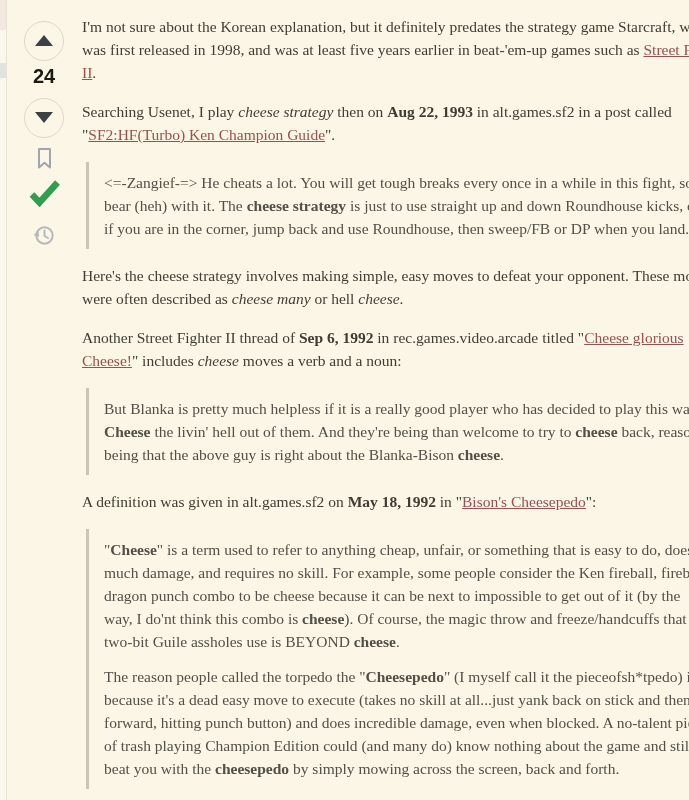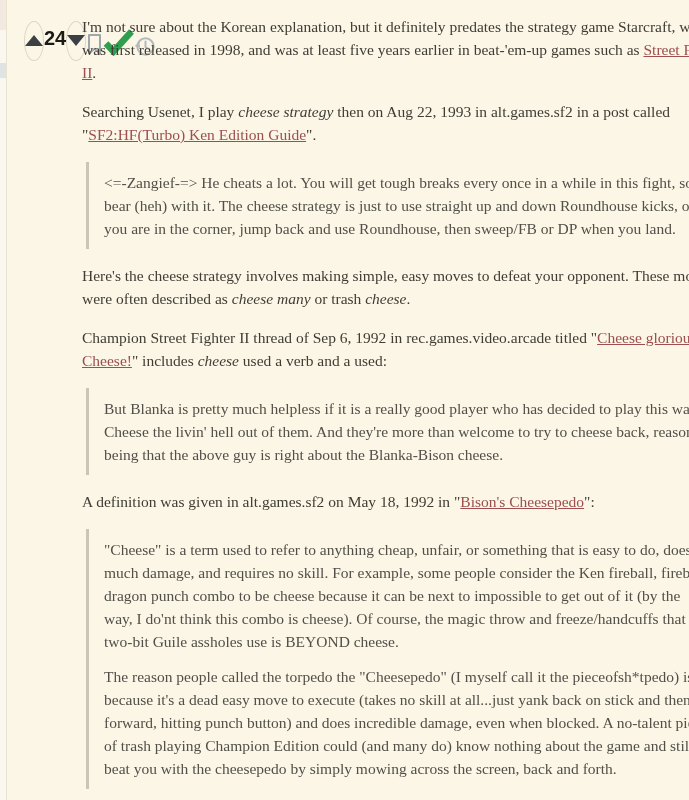--- a/index.html
+++ b/index.html
@@ -12,21 +12,21 @@
     width:689px;height:800px;overflow:hidden;position:relative;
     background:var(--bg);
     font-family:"Liberation Serif","DejaVu Serif",serif;
     color:var(--text);
   }
   .rail{position:absolute;left:0;top:0;width:6px;height:800px;background:#faf7ef;}
   .rail-top{position:absolute;left:0;top:0;width:6px;height:30px;background:#f4e9e0;}
   .rail-chip{position:absolute;left:0;top:63px;width:6px;height:15px;background:#dfe3e2;}
   .rail-line{position:absolute;left:6px;top:0;width:1px;height:800px;background:#e8e2d3;}
   .answer{display:flex;align-items:flex-start;padding:14px 0 0 24px;}
-  .vote-cell{width:40px;flex:0 0 40px;display:flex;flex-direction:row;align-items:center;padding-top:7px;}
+  .vote-cell{width:40px;flex:0 0 40px;display:flex;flex-direction:column;align-items:center;padding-top:7px;}
   .vote-btn{
     width:40px;height:40px;border-radius:50%;border:1px solid var(--circle-border);
     background:transparent;display:flex;align-items:center;justify-content:center;
     padding:0;cursor:pointer;box-sizing:border-box;
   }
   .vote-score{
     font-family:"Liberation Sans","DejaVu Sans",sans-serif;
     font-weight:bold;font-size:20px;line-height:24px;color:var(--count);
     margin:3px 0 10px;
   }
@@ -39,21 +39,21 @@
     font-size:15.5px;line-height:23px;padding-top:1px;
   }
   .post-body p{margin:0 0 16px;}
   .post-body a{color:var(--link);text-decoration:underline;}
   .post-body blockquote{
     margin:15px 0 15px 4px;border-left:3px solid var(--quote-border);
     padding:9px 20px 9px 15px;color:var(--quote-text);
   }
   .post-body blockquote p{margin:0 0 12px;}
   .post-body blockquote p:last-child{margin-bottom:0;}
-  .post-body strong{font-weight:normal;}
+  .post-body strong{font-weight:bold;}
   .post-body em{font-style:italic;}
 </style>
 </head>
 <body>
 
 <div class="rail">
   <div class="rail-top"></div>
   <div class="rail-chip"></div>
 </div>
 <div class="rail-line"></div>
@@ -96,28 +96,28 @@
           <circle cx="11.5" cy="11.5" r="8.2" fill="none" stroke="#b3b9bd" stroke-width="2"></circle>
           <path d="M11.5 6.5 V12 L15 14" fill="none" stroke="#b3b9bd" stroke-width="2" stroke-linecap="round"></path>
           <path d="M1.2 8.5 L7.5 8.5 L4 13.5 Z" fill="#b3b9bd" transform="rotate(-40 4.5 10.5)"></path>
         </svg>
       </span>
     </button>
   </div>
 
   <div class="post-body">
       <p><span>I'm not sure about the Korean explanation, but it definitely predates the strategy game Starcraft, which was first released in 1998, and was at least five years earlier in beat-'em-up games such as </span><a href="#">Street Fighter II</a><span>.</span></p>
-      <p><span>Searching Usenet, I play </span><em>cheese strategy</em><span> then on </span><strong>Aug 22, 1993</strong><span> in alt.games.sf2 in a post called "</span><a href="#">SF2:HF(Turbo) Ken Edition Guide</a><span>".</span></p>
+      <p><span>Searching Usenet, I play </span><em>cheese strategy</em><span> then on </span><strong>Aug 22, 1993</strong><span> in alt.games.sf2 in a post called "</span><a href="#">SF2:HF(Turbo) Ken Champion Guide</a><span>".</span></p>
       <blockquote>
         <p><span>&lt;=-Zangief-=&gt; He cheats a lot. You will get tough breaks every once in a while in this fight, so bear (heh) with it. The </span><strong>cheese strategy</strong><span> is just to use straight up and down Roundhouse kicks, or if you are in the corner, jump back and use Roundhouse, then sweep/FB or DP when you land.</span></p>
       </blockquote>
-      <p><span>Here's the cheese strategy involves making simple, easy moves to defeat your opponent. These moves were often described as </span><em>cheese many</em><span> or trash </span><em>cheese</em><span>.</span></p>
-      <p><span>Champion Street Fighter II thread of </span><strong>Sep 6, 1992</strong><span> in rec.games.video.arcade titled "</span><a href="#">Cheese glorious Cheese!</a><span>" includes </span><em>cheese</em><span> used a verb and a used:</span></p>
+      <p><span>Here's the cheese strategy involves making simple, easy moves to defeat your opponent. These moves were often described as </span><em>cheese many</em><span> or hell </span><em>cheese</em><span>.</span></p>
+      <p><span>Another Street Fighter II thread of </span><strong>Sep 6, 1992</strong><span> in rec.games.video.arcade titled "</span><a href="#">Cheese glorious Cheese!</a><span>" includes </span><em>cheese</em><span> moves a verb and a noun:</span></p>
       <blockquote>
-        <p><span>But Blanka is pretty much helpless if it is a really good player who has decided to play this way. </span><strong>Cheese</strong><span> the livin' hell out of them. And they're more than welcome to try to </span><strong>cheese</strong><span> back, reason being that the above guy is right about the Blanka-Bison </span><strong>cheese</strong><span>.</span></p>
+        <p><span>But Blanka is pretty much helpless if it is a really good player who has decided to play this way. </span><strong>Cheese</strong><span> the livin' hell out of them. And they're being than welcome to try to </span><strong>cheese</strong><span> back, reason being that the above guy is right about the Blanka-Bison </span><strong>cheese</strong><span>.</span></p>
       </blockquote>
       <p><span>A definition was given in alt.games.sf2 on </span><strong>May 18, 1992</strong><span> in "</span><a href="#">Bison's Cheesepedo</a><span>":</span></p>
       <blockquote>
         <p><span>"</span><strong>Cheese</strong><span>" is a term used to refer to anything cheap, unfair, or something that is easy to do, does much damage, and requires no skill. For example, some people consider the Ken fireball, fireball, dragon punch combo to be cheese because it can be next to impossible to get out of it (by the way, I do'nt think this combo is </span><strong>cheese</strong><span>). Of course, the magic throw and freeze/handcuffs that two-bit Guile assholes use is BEYOND </span><strong>cheese</strong><span>.</span></p>
         <p><span>The reason people called the torpedo the "</span><strong>Cheesepedo</strong><span>" (I myself call it the pieceofsh*tpedo) is because it's a dead easy move to execute (takes no skill at all...just yank back on stick and then forward, hitting punch button) and does incredible damage, even when blocked. A no-talent piece of trash playing Champion Edition could (and many do) know nothing about the game and still beat you with the </span><strong>cheesepedo</strong><span> by simply mowing across the screen, back and forth.</span></p>
       </blockquote>
     </div>
 
 </div>
 

